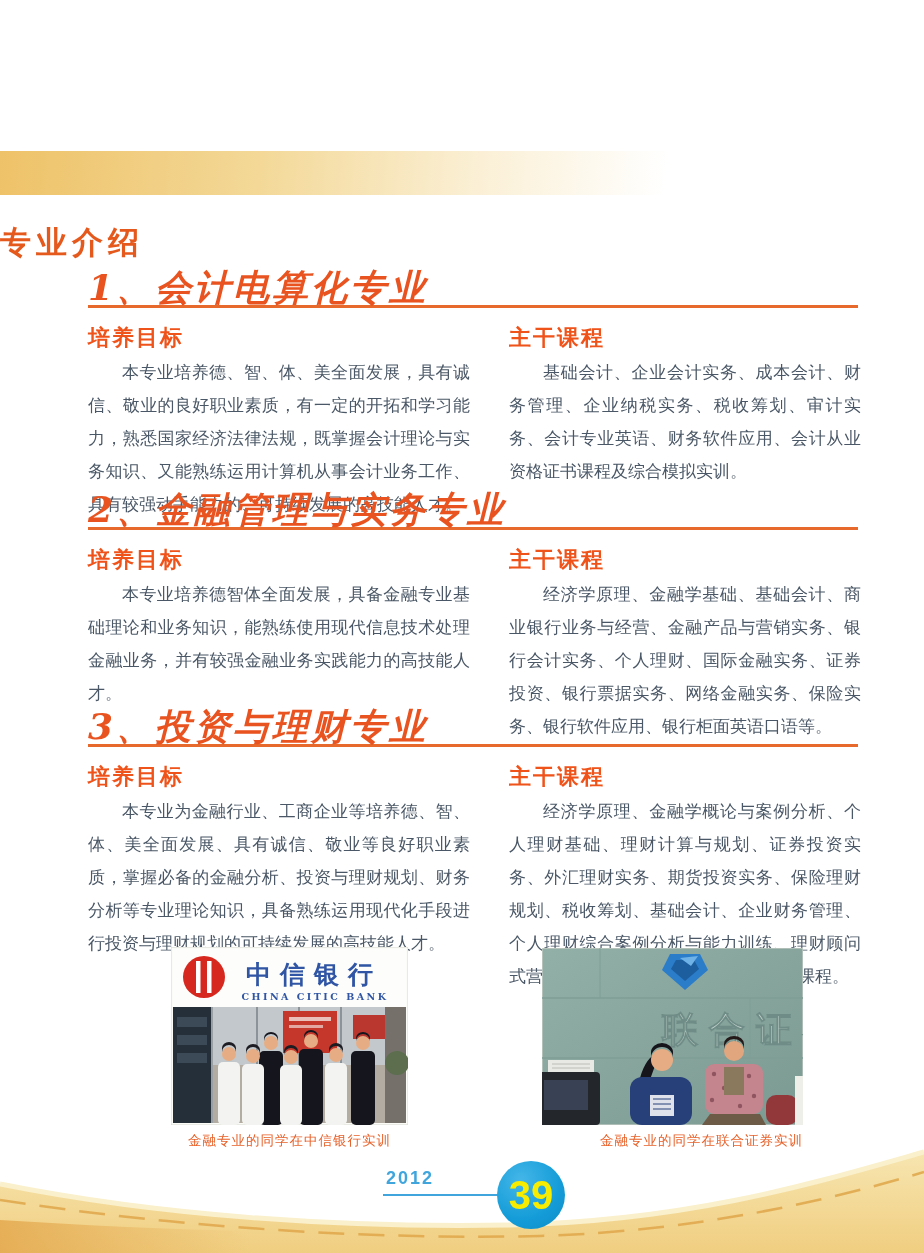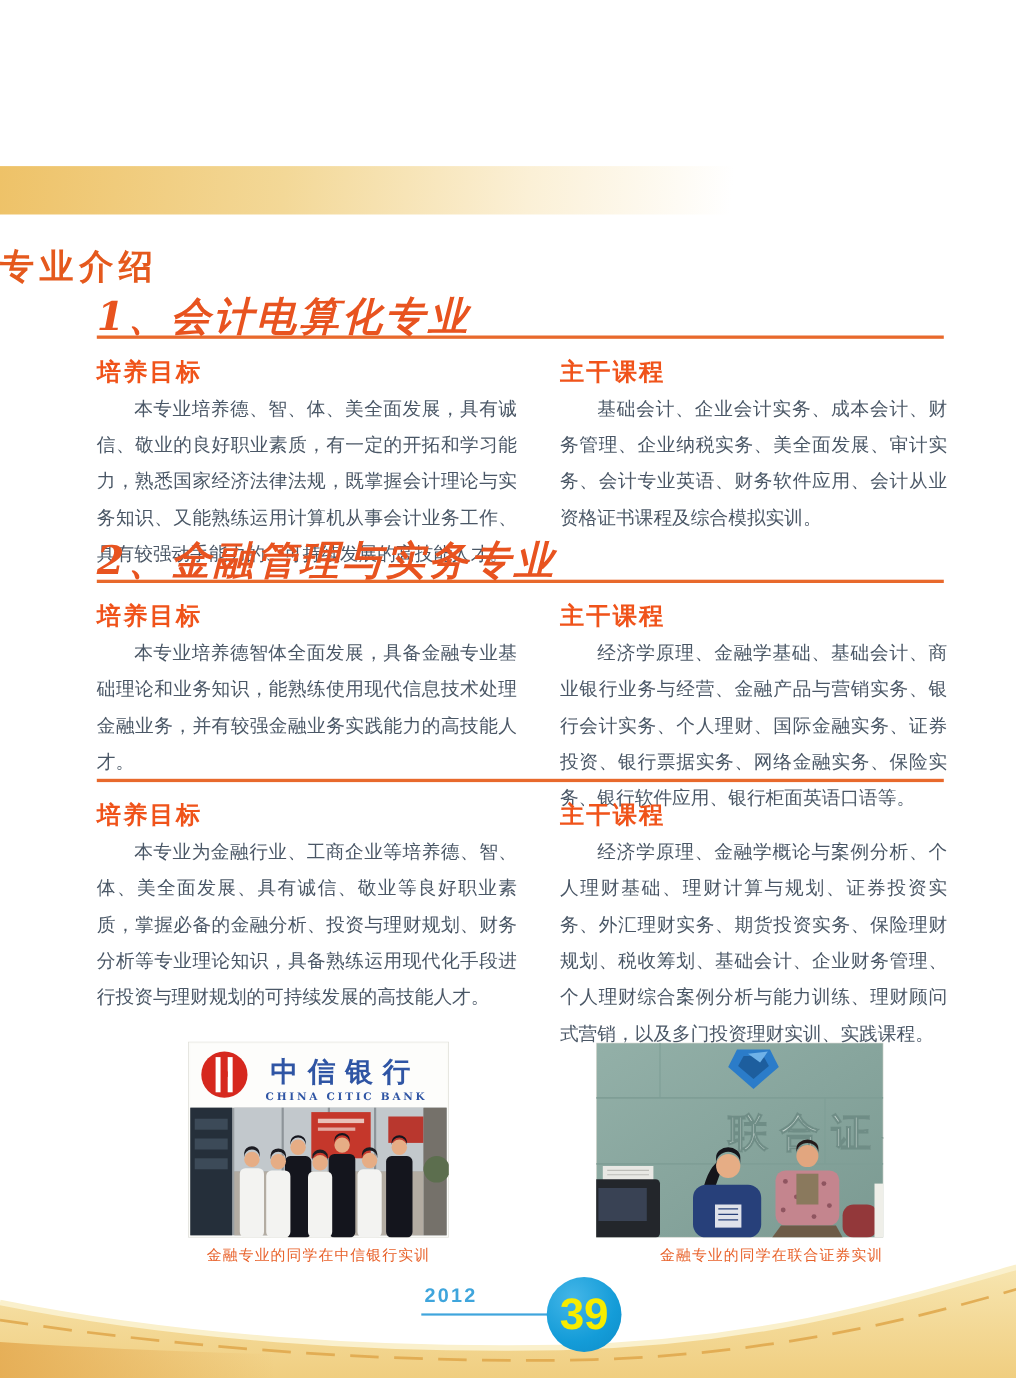--- a/index.html
+++ b/index.html
@@ -63,41 +63,42 @@
   <section class="major" style="top:264px">
     <div class="major-title">1、会计电算化专业</div>
     <hr class="rule">
     <div class="cols">
       <div>
         <div class="col-label">培养目标</div>
         <p class="body-text">本专业培养德、智、体、美全面发展，具有诚信、敬业的良好职业素质，有一定的开拓和学习能力，熟悉国家经济法律法规，既掌握会计理论与实务知识、又能熟练运用计算机从事会计业务工作、具有较强动手能力的、可持续发展的高技能人才。</p>
       </div>
       <div>
         <div class="col-label">主干课程</div>
-        <p class="body-text">基础会计、企业会计实务、成本会计、财务管理、企业纳税实务、美全面发展、审计实务、会计专业英语、财务软件应用、会计从业资格证书课程及综合模拟实训。</p>
+        <p class="body-text">基础会计、企业会计实务、成本会计、财务管理、企业纳税实务、税收筹划、审计实务、会计专业英语、财务软件应用、会计从业资格证书课程及综合模拟实训。</p>
       </div>
     </div>
   </section>
 
   <section class="major" style="top:486px">
     <div class="major-title">2、金融管理与实务专业</div>
     <hr class="rule">
     <div class="cols">
       <div>
         <div class="col-label">培养目标</div>
         <p class="body-text">本专业培养德智体全面发展，具备金融专业基础理论和业务知识，能熟练使用现代信息技术处理金融业务，并有较强金融业务实践能力的高技能人才。</p>
       </div>
       <div>
         <div class="col-label">主干课程</div>
         <p class="body-text">经济学原理、金融学基础、基础会计、商业银行业务与经营、金融产品与营销实务、银行会计实务、个人理财、国际金融实务、证券投资、银行票据实务、网络金融实务、保险实务、银行软件应用、银行柜面英语口语等。</p>
       </div>
     </div>
   </section>
 
   <section class="major" style="top:703px">
+    <div class="major-title">3、投资与理财专业</div>
     <hr class="rule">
     <div class="cols">
       <div>
         <div class="col-label">培养目标</div>
         <p class="body-text">本专业为金融行业、工商企业等培养德、智、体、美全面发展、具有诚信、敬业等良好职业素质，掌握必备的金融分析、投资与理财规划、财务分析等专业理论知识，具备熟练运用现代化手段进行投资与理财规划的可持续发展的高技能人才。</p>
       </div>
       <div>
         <div class="col-label">主干课程</div>
         <p class="body-text">经济学原理、金融学概论与案例分析、个人理财基础、理财计算与规划、证券投资实务、外汇理财实务、期货投资实务、保险理财规划、税收筹划、基础会计、企业财务管理、个人理财综合案例分析与能力训练、理财顾问式营销，以及多门投资理财实训、实践课程。</p>
       </div>

